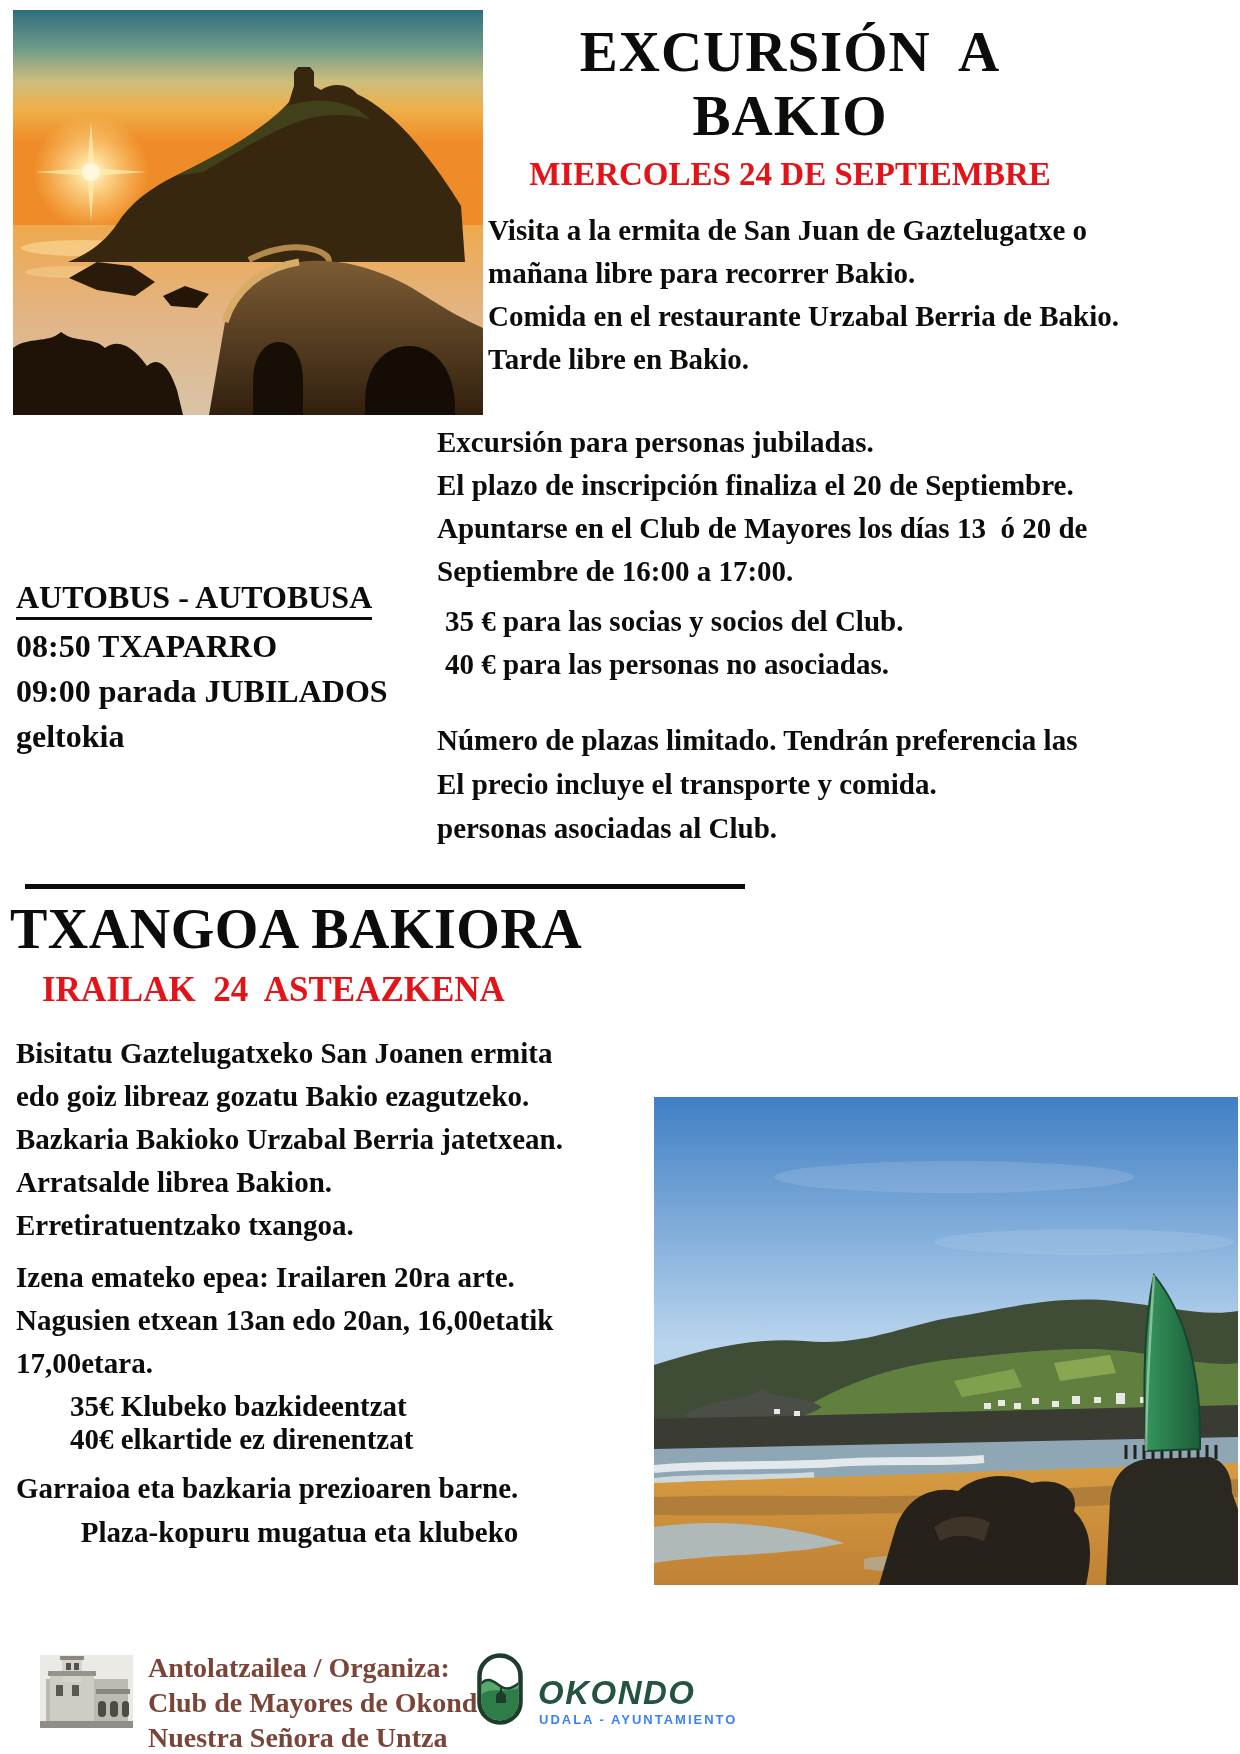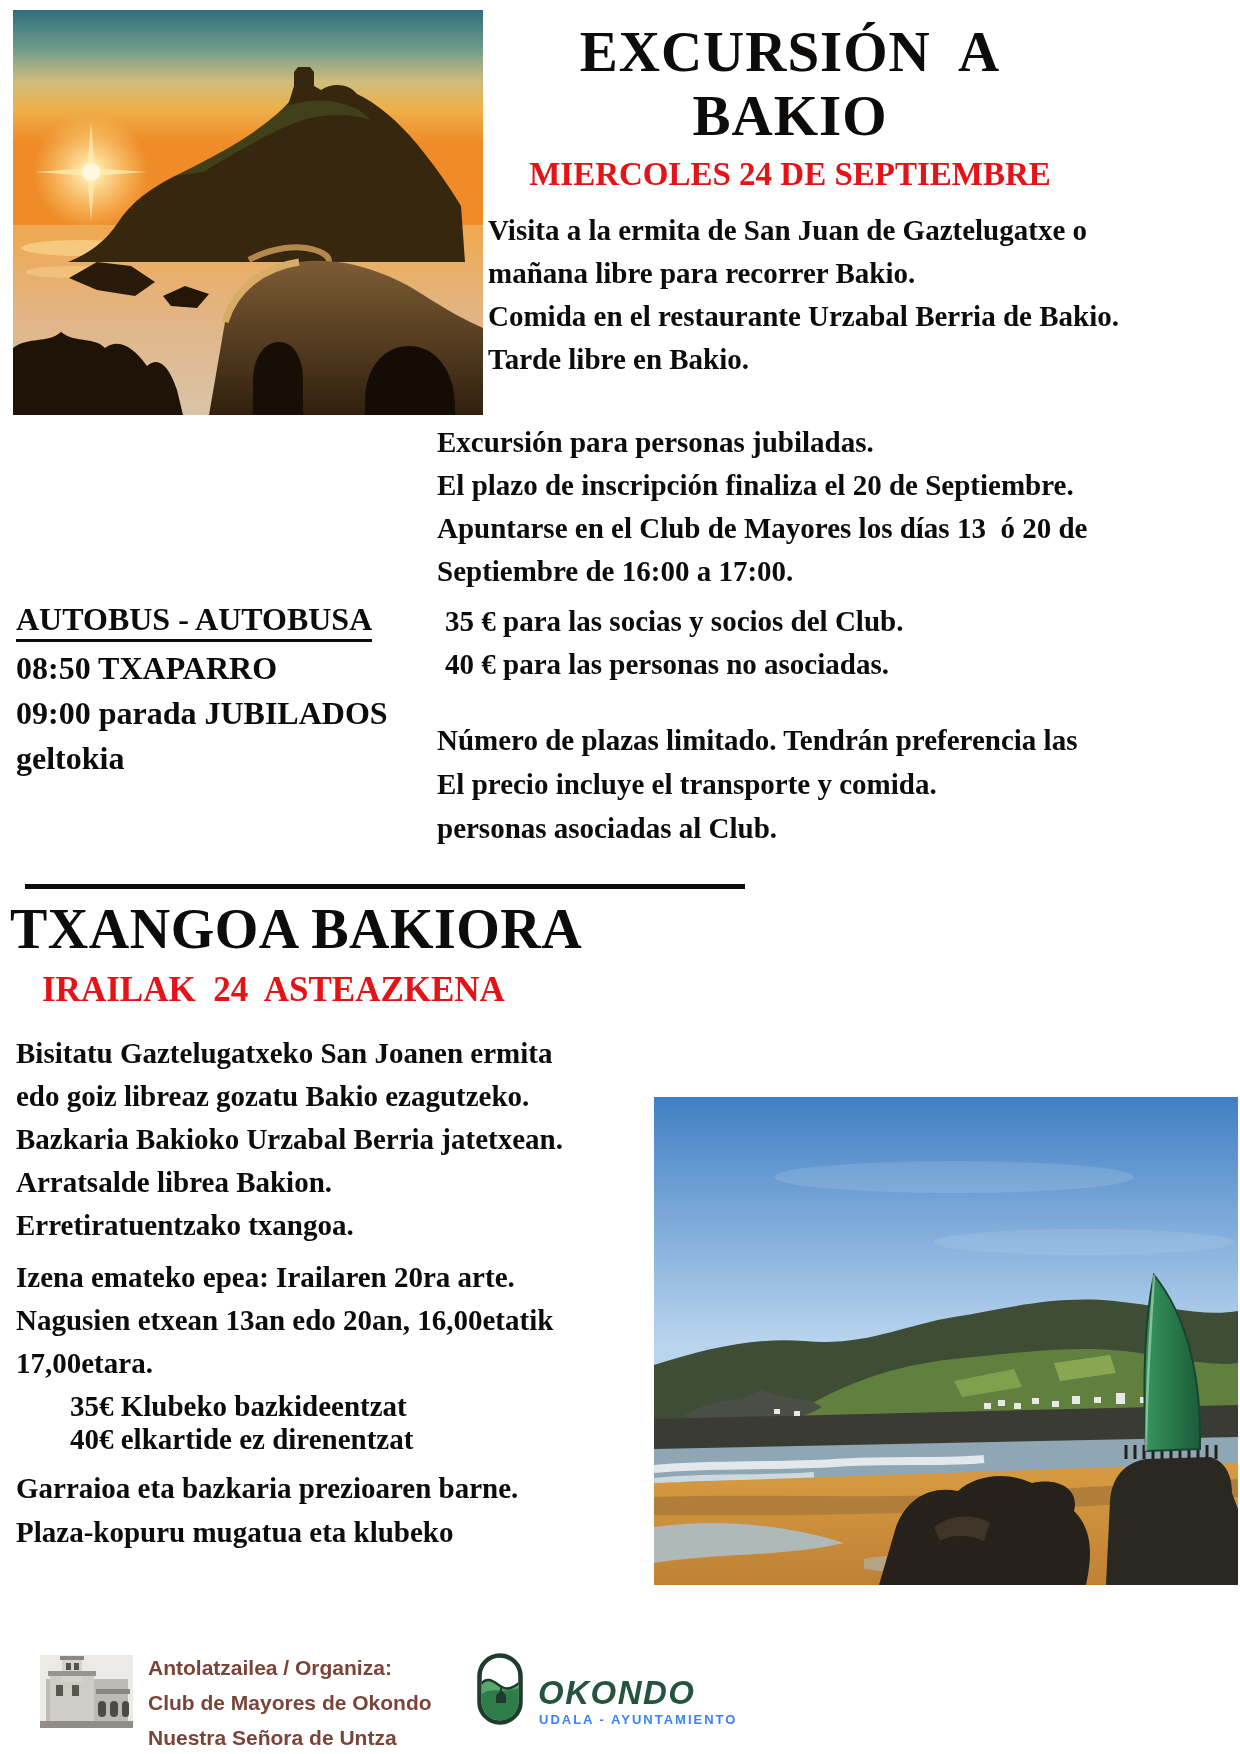--- a/index.html
+++ b/index.html
@@ -8,44 +8,44 @@
   .abs{position:absolute;}
   .line{white-space:pre;}
   .serifb{font-family:"Liberation Serif", serif;font-weight:bold;color:#0e0c0a;}
 
   .title-block{left:490px;top:20px;width:600px;text-align:center;}
   .title-line{font-size:57px;line-height:64px;font-weight:bold;letter-spacing:1px;}
   .red-date-es{font-size:33px;line-height:40px;font-weight:bold;color:#e41317;margin-top:6px;}
 
   .es-intro{left:488px;top:209px;font-size:29px;line-height:43px;}
   .es-info{left:437px;top:421px;font-size:29px;line-height:43px;}
-  .bus-block{left:16px;top:600px;}
+  .bus-block{left:16px;top:578px;}
   .bus-heading{font-size:32px;line-height:38px;font-weight:bold;border-bottom:3px solid #0e0c0a;
                display:inline-block;padding-bottom:1px;}
   .bus-lines{margin-top:4px;font-size:32px;line-height:45px;}
   .es-prices{left:445px;top:600px;font-size:29px;line-height:43px;}
   .es-conditions{left:437px;top:718px;font-size:29px;line-height:44px;}
 
   .divider{left:25px;top:884px;width:720px;height:5px;background:#0e0c0a;}
 
   .eu-title{left:10px;top:898px;font-size:56px;line-height:62px;font-weight:bold;letter-spacing:0.5px;}
   .red-date-eu{left:42px;top:970px;font-size:35px;line-height:40px;font-weight:bold;color:#e41317;}
   .eu-body{left:16px;top:1032px;font-size:29px;line-height:43px;}
   .eu-registration{left:16px;top:1256px;font-size:29px;line-height:43px;}
   .eu-prices{left:70px;top:1390px;font-size:29px;line-height:33px;}
-  .eu-conditions{left:16px;top:1466px;font-size:29px;line-height:44px;}
+  .eu-conditions{left:16px;top:1466px;font-size:29px;line-height:44px;text-align:right;}
 
   .photo1{left:13px;top:10px;width:470px;height:405px;}
   .photo2{left:654px;top:1097px;width:584px;height:488px;}
   .photo1 svg,.photo2 svg{display:block;width:100%;height:100%;}
 
   .footer-img{left:40px;top:1655px;width:93px;height:73px;}
   .footer-img svg{display:block;width:100%;height:100%;}
-  .footer-text{left:148px;top:1650px;font-family:Liberation Sans, sans-serif;font-weight:bold;
-               font-size:21px;line-height:35px;color:#7a4538;}
+  .footer-text{left:148px;top:1650px;font-family:Liberation Serif, serif;font-weight:bold;
+               font-size:28px;line-height:35px;color:#7a4538;}
   .okondo-capsule{left:477px;top:1653px;width:46px;height:72px;}
   .okondo-capsule svg{display:block;width:100%;height:100%;}
   .okondo-name{left:538px;top:1676px;font-family:"Liberation Sans", sans-serif;font-weight:bold;
                font-size:33px;line-height:34px;color:#24543f;letter-spacing:1.5px;font-style:italic;}
   .okondo-sub{left:539px;top:1712px;font-family:"Liberation Sans", sans-serif;font-weight:bold;
               font-size:13px;line-height:16px;color:#3b82f6;letter-spacing:2px;}
 </style>
 </head>
 <body>
 

